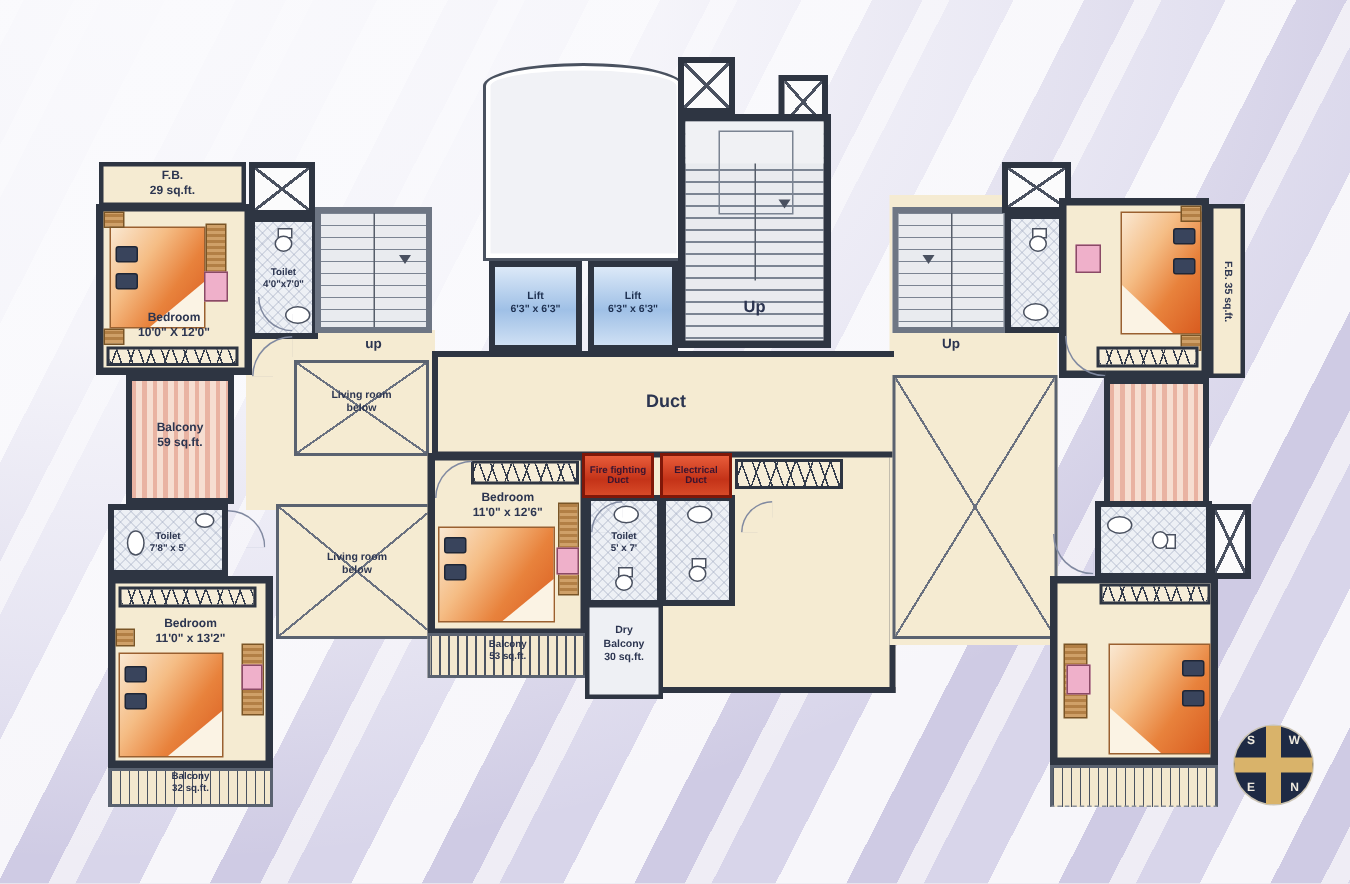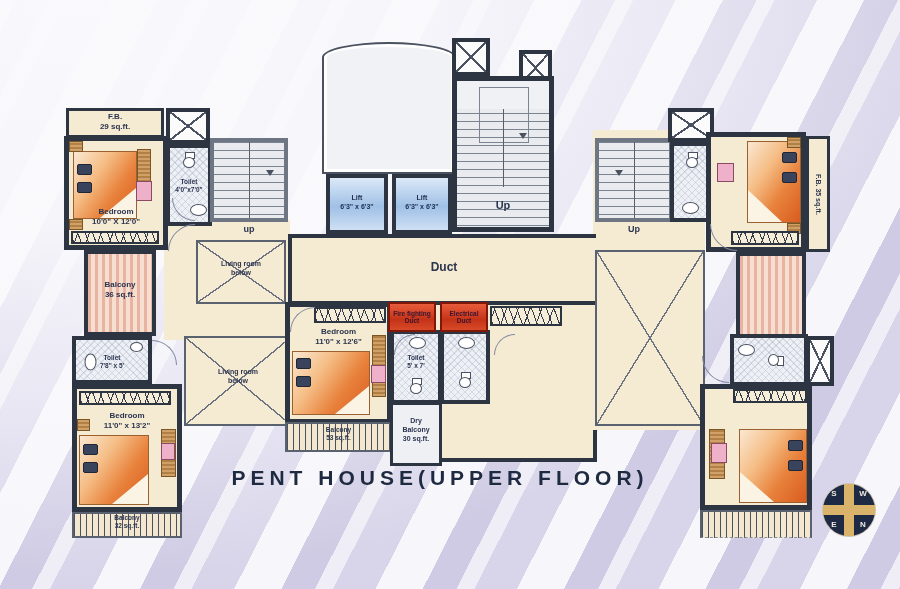--- a/index.html
+++ b/index.html
@@ -111,21 +111,21 @@
   <div class="room thin xcross" style="left:196px;top:240px;width:90px;height:64px;">
     <div class="lbl s7" style="top:18px;">
         <span>Living room</span>
         <span>below</span>
       </div>
   </div>
 
   <div class="room pinkstripe" style="left:84px;top:250px;width:72px;height:86px;">
     <div class="lbl s8" style="top:26px;">
         <span>Balcony</span>
-        <span>36 sq.ft.</span>
+        <span>59 sq.ft.</span>
       </div>
   </div>
 
   <div class="room toiletbg" style="left:72px;top:336px;width:80px;height:48px;">
     <div class="basin" style="left:6px;top:16px;transform:rotate(90deg);"></div>
     <div class="basin" style="left:54px;top:2px;width:11px;height:8px;"></div>
     <div class="lbl s65" style="top:14px;">
         <span>Toilet</span>
         <span>7'8" x 5'</span>
       </div>
@@ -304,21 +304,20 @@
 
   <div class="arc" style="left:168px;top:224px;width:26px;height:26px;border-left-width:1px;border-top-width:1px;border-top-left-radius:100%;"></div>
   <div class="arc" style="left:172px;top:198px;width:22px;height:22px;border-left-width:1px;border-bottom-width:1px;border-bottom-left-radius:100%;"></div>
   <div class="arc" style="left:152px;top:340px;width:24px;height:24px;border-right-width:1px;border-top-width:1px;border-top-right-radius:100%;"></div>
   <div class="arc" style="left:290px;top:307px;width:24px;height:24px;border-left-width:1px;border-top-width:1px;border-top-left-radius:100%;"></div>
   <div class="arc" style="left:394px;top:334px;width:20px;height:20px;border-left-width:1px;border-top-width:1px;border-top-left-radius:100%;"></div>
   <div class="arc" style="left:494px;top:334px;width:20px;height:20px;border-left-width:1px;border-top-width:1px;border-top-left-radius:100%;"></div>
   <div class="arc" style="left:710px;top:224px;width:26px;height:26px;border-left-width:1px;border-bottom-width:1px;border-bottom-left-radius:100%;"></div>
   <div class="arc" style="left:702px;top:356px;width:26px;height:26px;border-left-width:1px;border-bottom-width:1px;border-bottom-left-radius:100%;"></div>
 
-  <div class="title" style="left:200px;top:466px;width:480px;font-size:21px;letter-spacing:5px;">PENT HOUSE(UPPER FLOOR)</div>
 
   <div class="compass" style="left:823px;top:484px;width:52px;height:52px;">
     <div class="cbar" style="left:0;top:21px;width:52px;height:10px;"></div>
     <div class="cbar" style="left:21px;top:0;width:10px;height:52px;"></div>
     <div class="clet" style="left:6px;top:5px;">S</div>
     <div class="clet" style="left:35px;top:5px;">W</div>
     <div class="clet" style="left:6px;top:36px;">E</div>
     <div class="clet" style="left:35px;top:36px;">N</div>
   </div>
 

